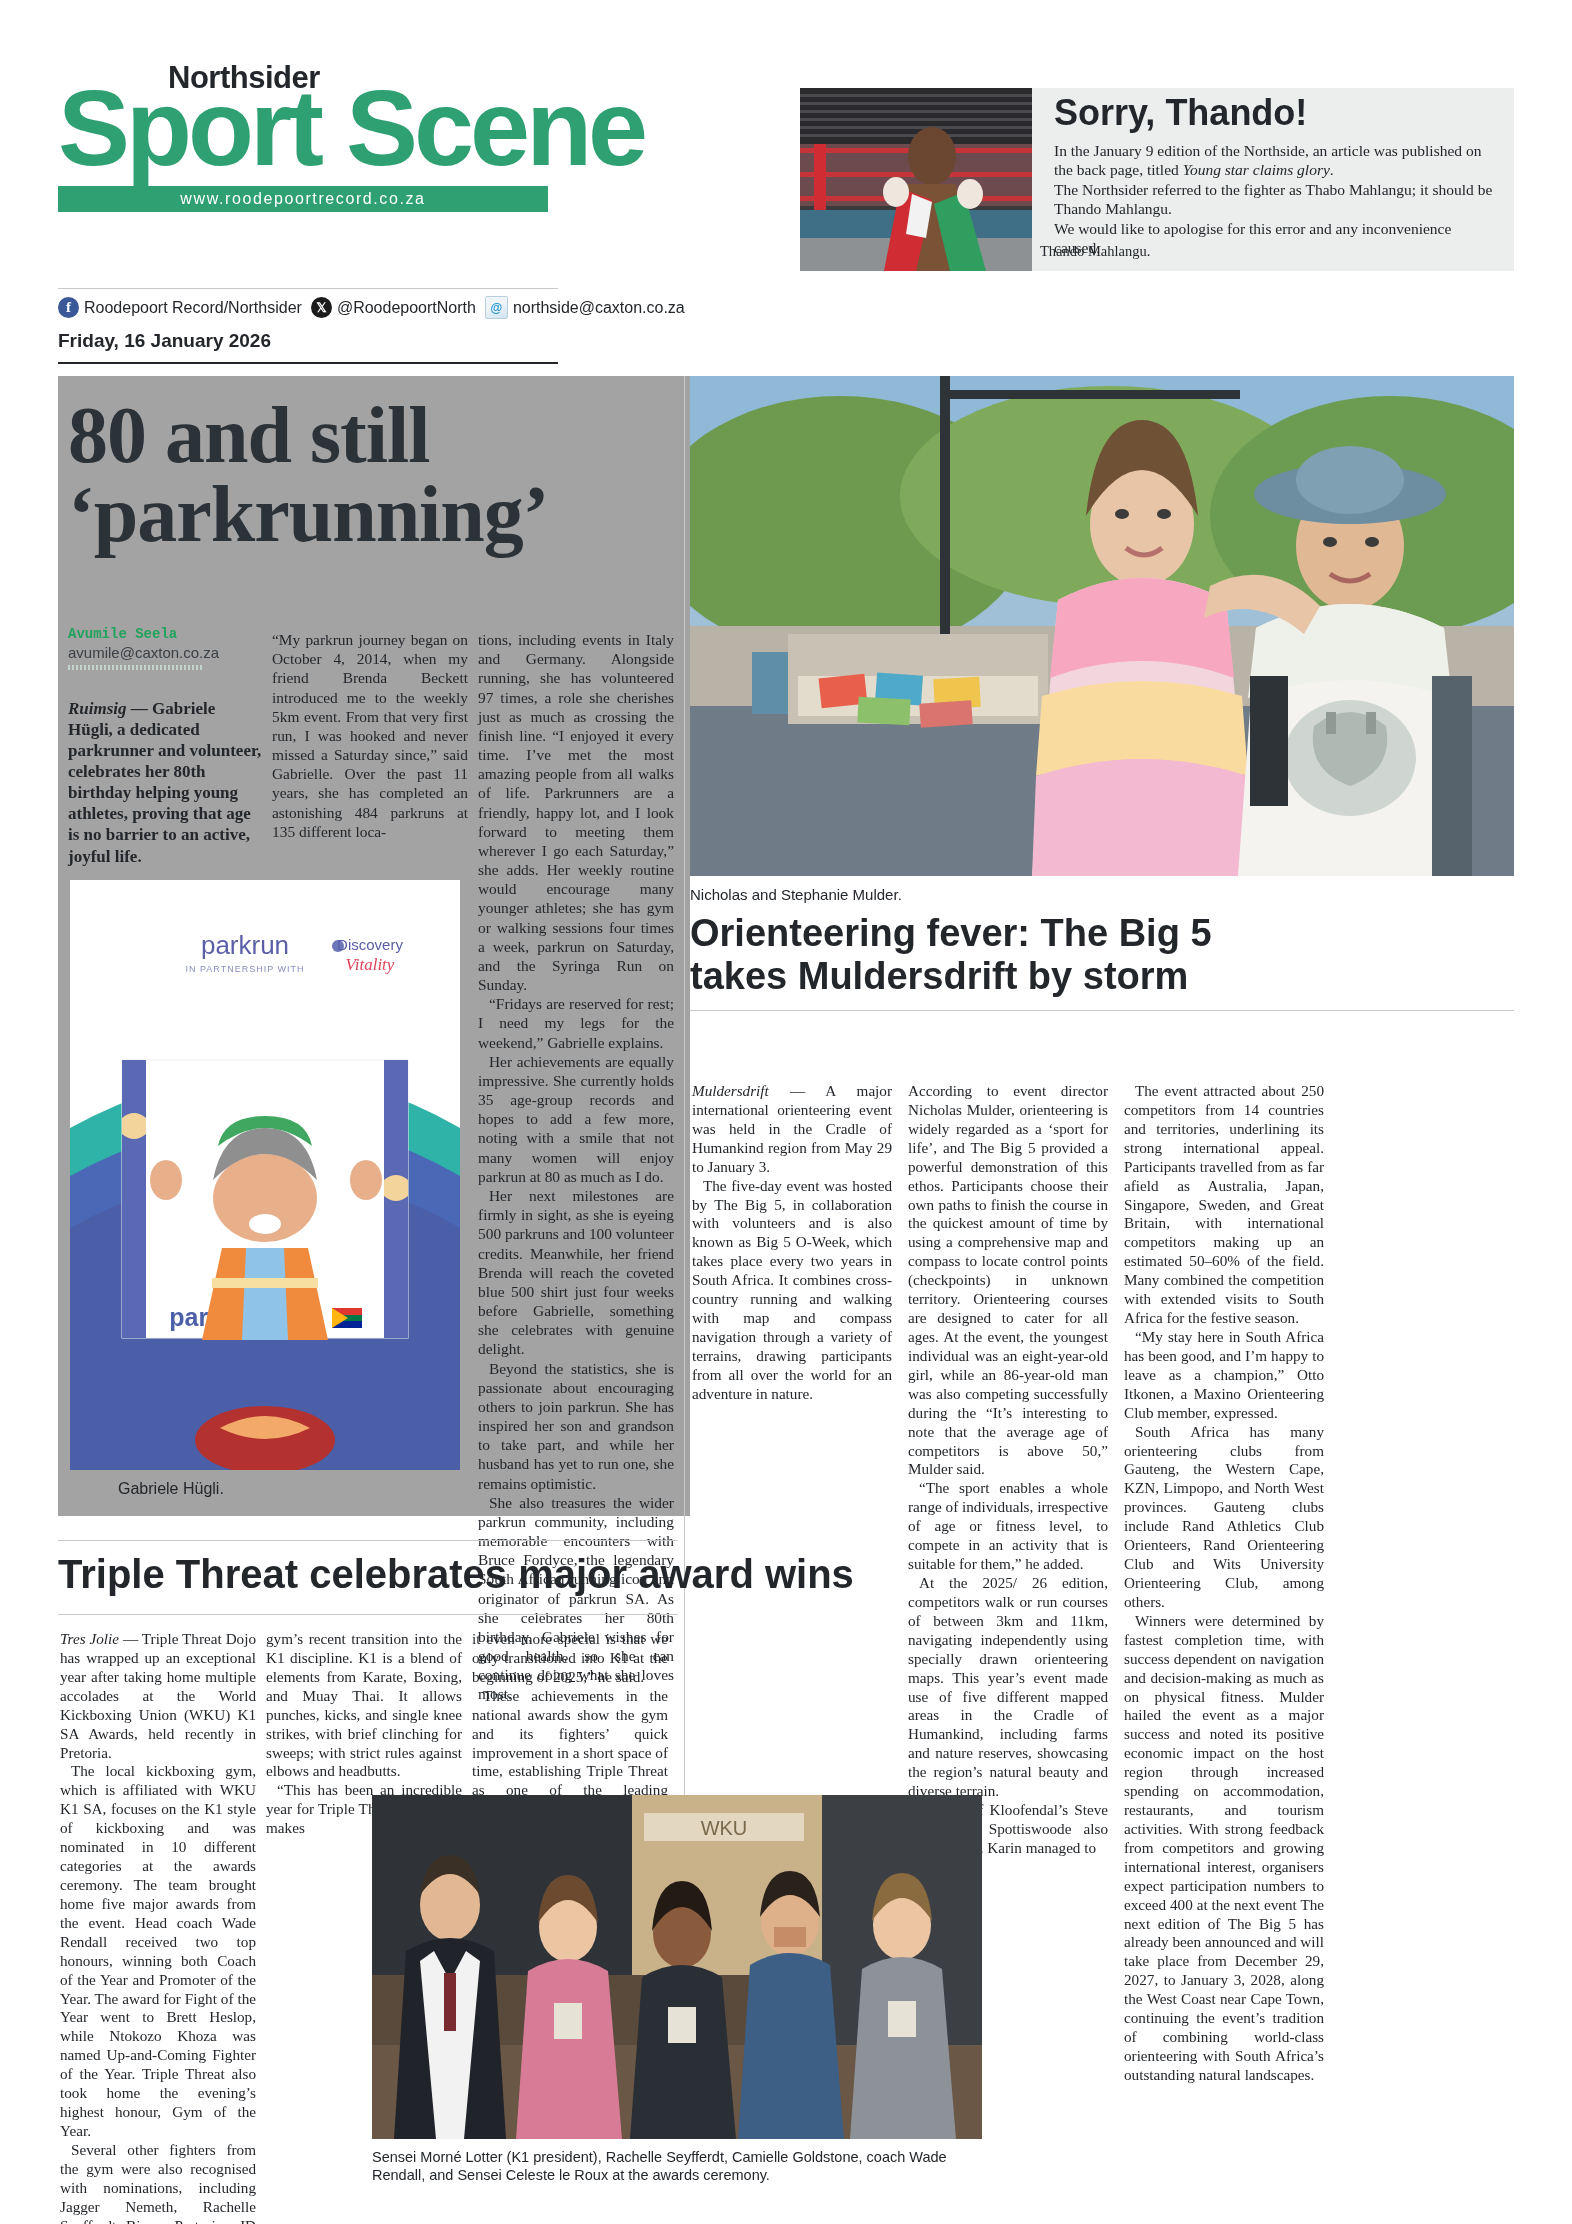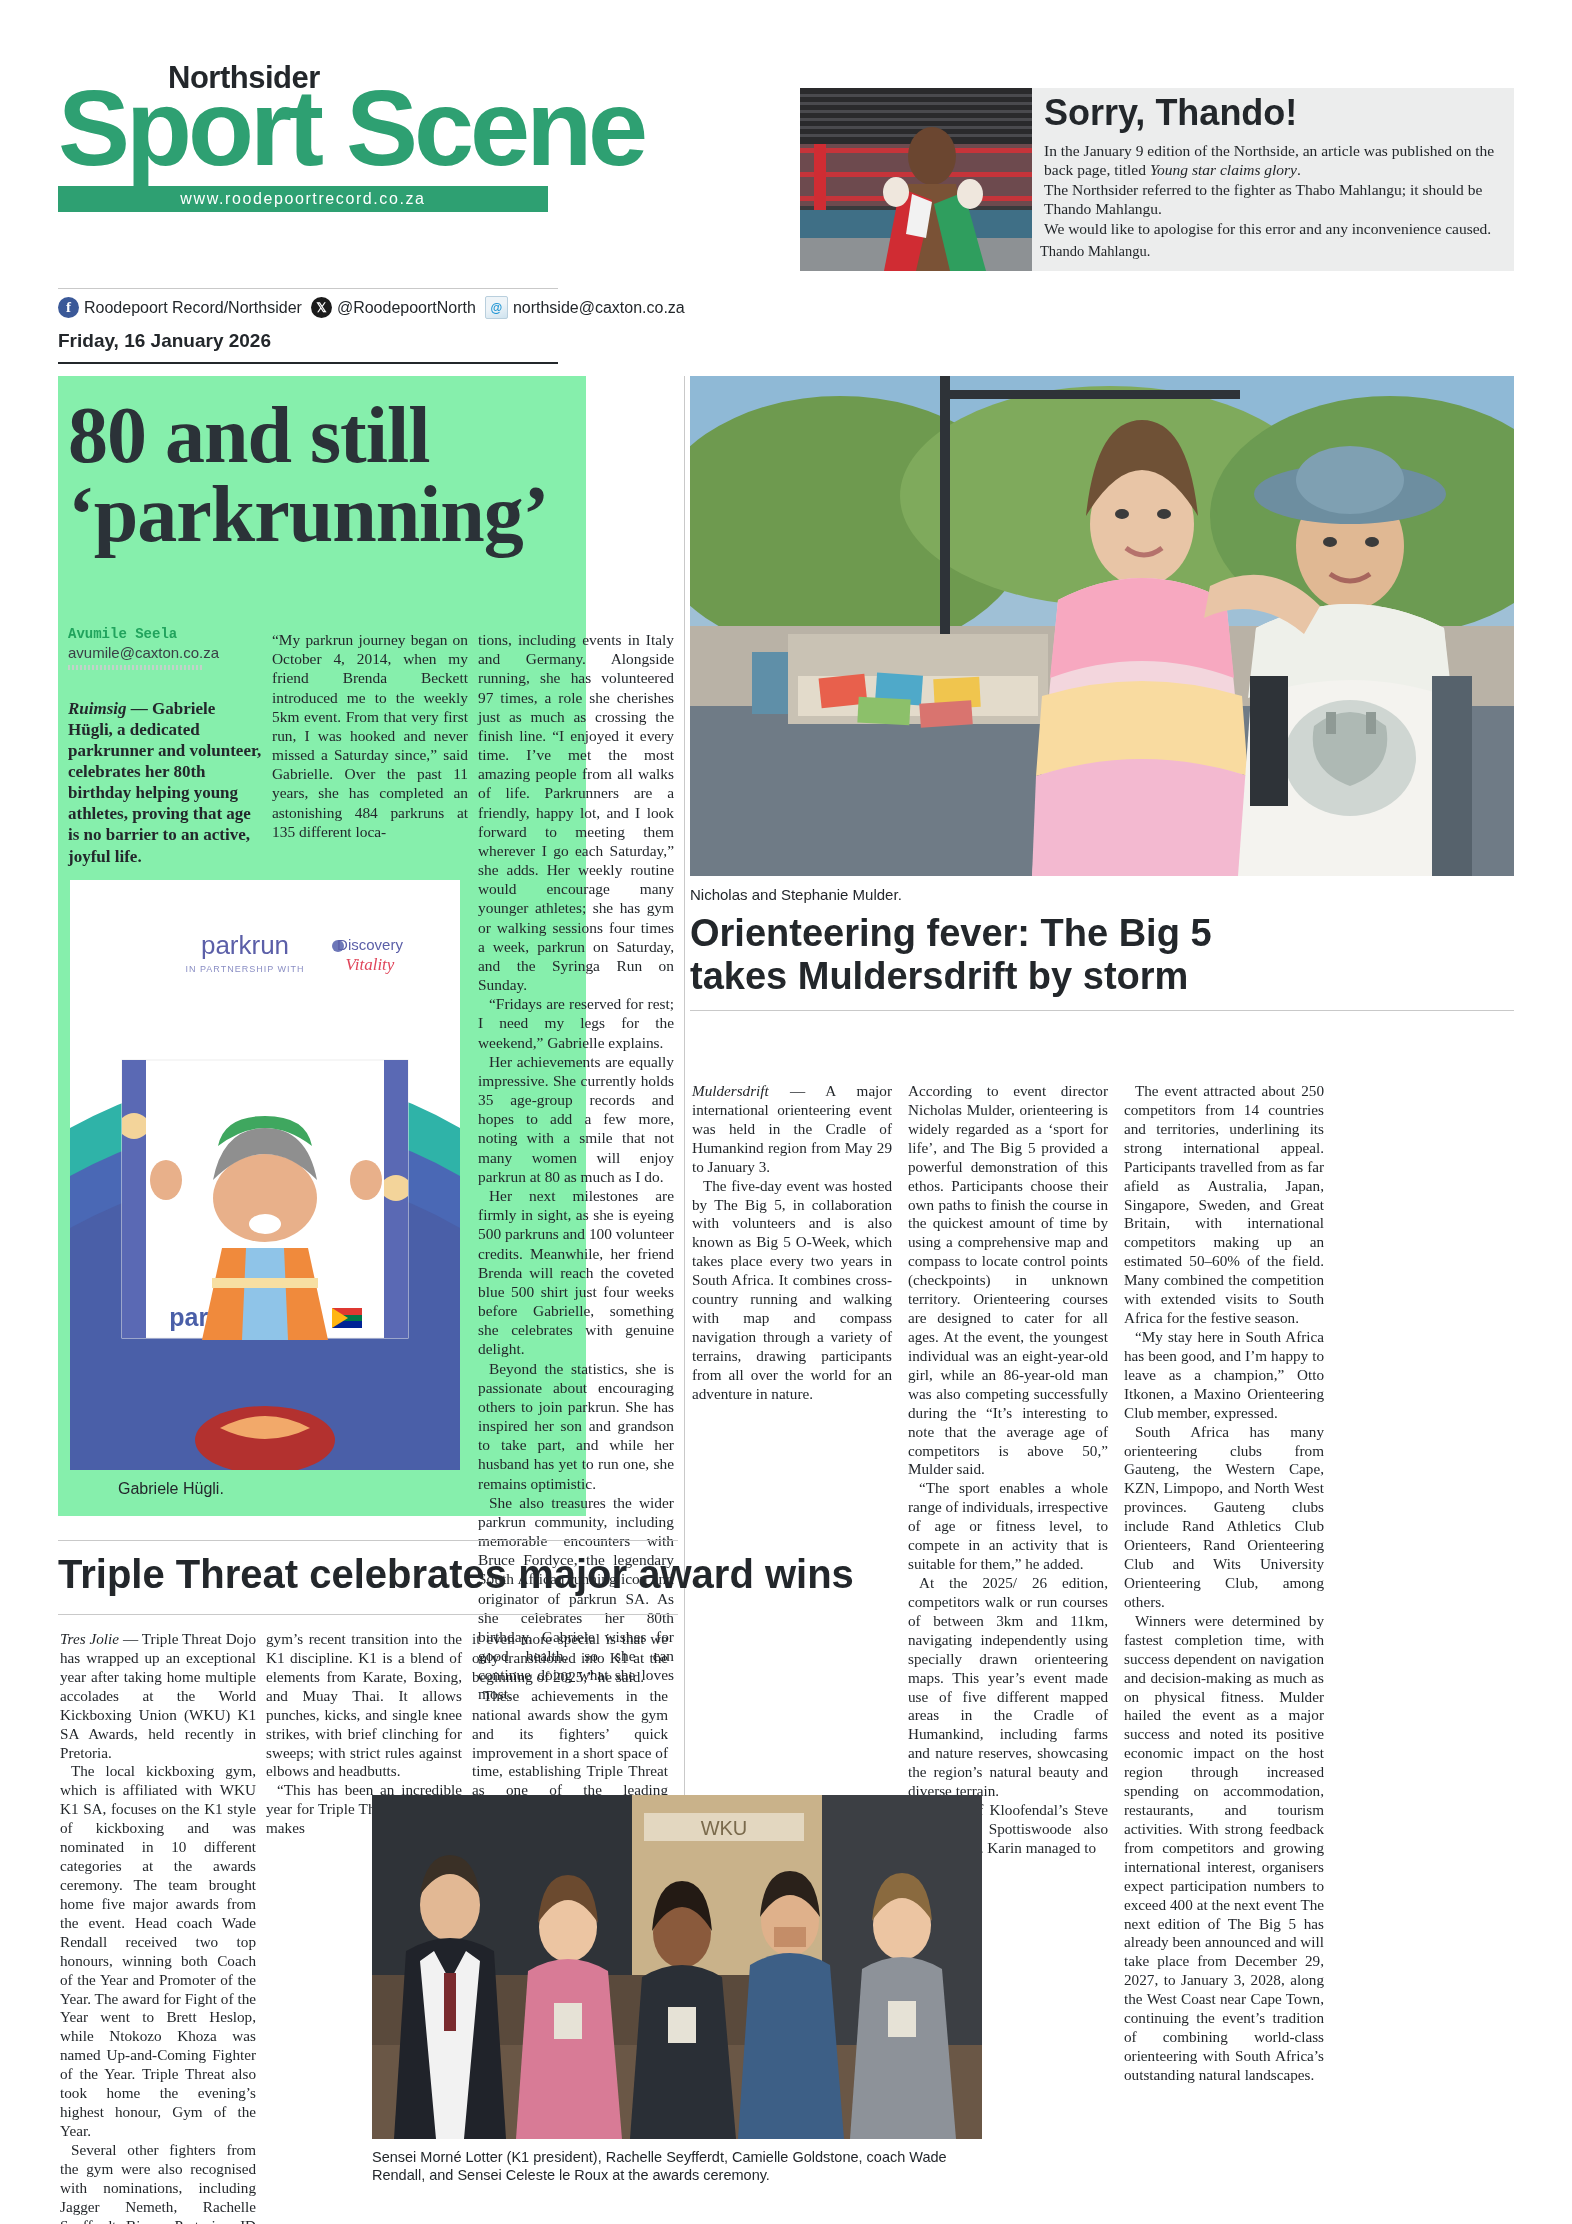--- a/index.html
+++ b/index.html
@@ -27,28 +27,28 @@
       color:#2196d4;font-size:12px;font-family:"Liberation Sans",sans-serif;font-weight:bold;}
 
   .dateline{position:absolute;left:58px;top:330px;font-family:"Liberation Sans",sans-serif;font-weight:bold;
       font-size:19px;color:#23272b;}
   .rule-top{position:absolute;left:58px;top:362px;width:500px;height:2px;background:#23272b;}
   .rule-thin{position:absolute;left:58px;top:288px;width:500px;height:1px;background:#c9c9c9;}
 
   
   .thando{position:absolute;left:800px;top:88px;width:714px;height:183px;background:#eceded;display:flex;}
   .thando-photo{width:232px;height:183px;flex:0 0 auto;position:relative;overflow:hidden;background:#2b2b2b;}
-  .thando-txt{flex:1;padding:6px 18px 0 12px;}
+  .thando-txt{flex:1;padding:6px 18px 0 22px;}
   .thando-h{font-family:"Liberation Sans",sans-serif;font-size:36px;color:#23272b;line-height:1.05;margin:0 0 9px 0;}
   .thando-p{font-family:"Liberation Serif",serif;font-size:15.5px;line-height:1.26;color:#23272b;margin:0;}
   .thando-p i{font-style:italic;}
   .thando-cap{position:absolute;left:1040px;top:243px;font-family:"Liberation Serif",serif;font-size:14.5px;color:#23272b;}
 
   
-  .lead{position:absolute;left:58px;top:376px;width:528px;height:1140px;background:#86efac;}
+  .lead{position:absolute;left:58px;top:376px;width:632px;height:1140px;background:#a3a3a3;}
   .lead-h{font-family:"Liberation Serif",serif;font-weight:bold;font-size:80px;line-height:0.94;color:#2b3238;
       padding:22px 0 0 10px;margin:0;letter-spacing:-1px;}
   .lead-h .l2{display:block;margin-top:4px;}
 
   .byline{position:absolute;left:68px;top:626px;width:200px;}
   .by-name{font-family:Liberation Mono, monospace;font-weight:bold;font-size:14px;color:#21a35d;margin:0;}
   .by-mail{font-family:"Liberation Sans",sans-serif;font-size:15px;color:#3a4046;margin:2px 0 0 0;}
   .by-dots{margin-top:4px;width:135px;height:5px;
       background:repeating-linear-gradient(90deg,#c2d3c9 0 2px,transparent 2px 4px);}
 

